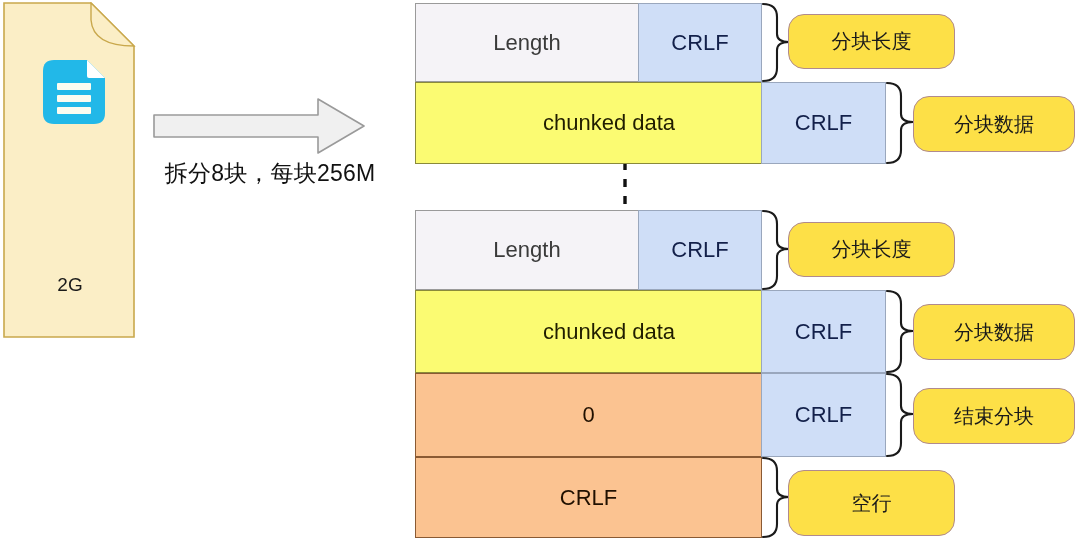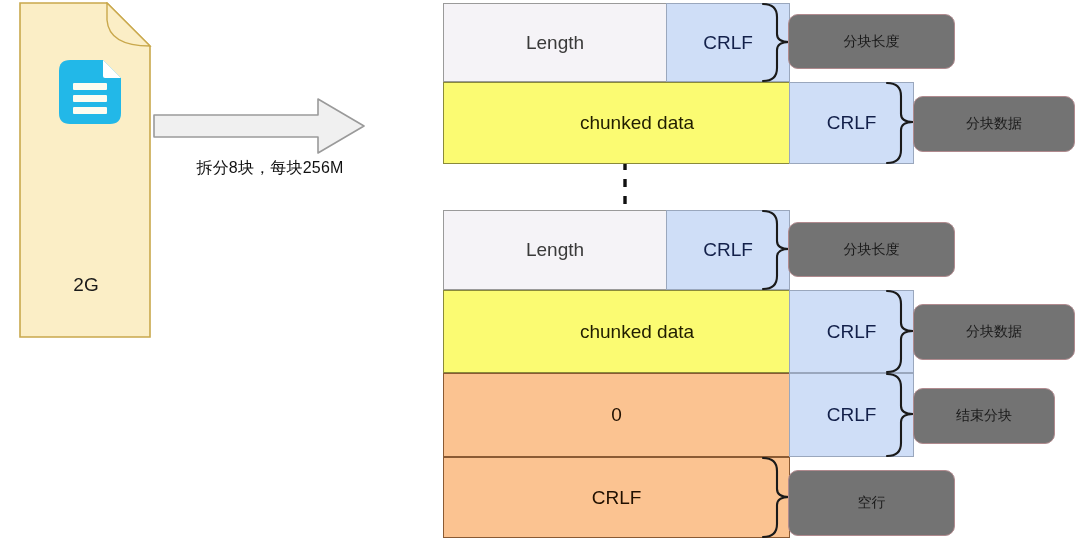--- a/index.html
+++ b/index.html
@@ -6,61 +6,61 @@
   body{
     width:1080px;height:541px;
     background:#ffffff;
     font-family:"Liberation Sans","DejaVu Sans",sans-serif;
     position:relative;
     overflow:hidden;
   }
   .stage{position:absolute;left:0;top:0;width:1080px;height:541px;}
 
   
-  .doc-wrap{position:absolute;left:3px;top:2px;width:134px;height:336px;margin-left:16px;}
+  .doc-wrap{position:absolute;left:3px;top:2px;width:134px;height:336px;}
   .doc-svg{position:absolute;left:0;top:0;}
   .doc-icon{position:absolute;left:36px;top:55px;width:70px;height:70px;}
   .doc-size{
     position:absolute;left:0;top:272px;width:134px;
     text-align:center;font-size:19px;color:#1a1a1a;
   }
 
   
   .arrow-svg{position:absolute;left:150px;top:95px;}
   .split-caption{
     position:absolute;left:150px;top:158px;width:240px;
-    text-align:center;font-size:16px;color:#111111;
+    text-align:center;font-size:23px;color:#111111;
     letter-spacing:0.2px;white-space:nowrap;
   }
 
   
   .cell{
     position:absolute;
     box-sizing:border-box;
     border:1.4px solid #6b6b5a;
     display:flex;align-items:center;justify-content:center;
-    font-size:19px;color:#1b1b2b;margin-left:28px;
+    font-size:22px;color:#1b1b2b;
   }
   .cell.len   {background:#f5f3f7;border-color:#9a9a9a;color:#3a3a3a;}
   .cell.crlf  {background:#cfdef7;border-color:#9aa7bd;color:#13204a;}
   .cell.data  {background:#fbfb72;border-color:#8a8a3a;color:#201d00;padding-left:41px;}
   .cell.zero  {background:#fbc391;border-color:#8a5a33;color:#201000;}
   .cell.blank {background:#fbc391;border-color:#8a5a33;color:#201000;}
 
   
   .brace{position:absolute;overflow:visible;}
 
   
   .tag{
     position:absolute;box-sizing:border-box;
-    background:#737373;
+    background:#fde047;
     border:1.4px solid #b08a8e;
-    border-radius:10px;
+    border-radius:16px;
     display:flex;align-items:center;justify-content:center;
-    font-size:14px;color:#1a1a1a;
+    font-size:20px;color:#1a1a1a;
     white-space:nowrap;
   }
 
   
   .dash-svg{position:absolute;left:618px;top:160px;}
 </style>
 </head>
 <body>
 
 <div class="stage">
@@ -127,21 +127,21 @@
       <path d="M3 2 Q17 2 17 15 V34 Q17 42 29 42 Q17 42 17 50 V70 Q17 83 3 83" fill="none" stroke="#1a1a1a" stroke-width="2.1" stroke-linecap="round"></path>
     </svg>
     <div class="tag" style="left:913px;top:304px;width:162px;height:56px;">分块数据</div>
 
     <div class="cell zero" style="left:415px;top:373px;width:347px;height:84px;">0</div>
     <div class="cell crlf" style="left:761px;top:373px;width:125px;height:84px;">CRLF</div>
 
     <svg class="brace" style="left:884px;top:372px;" width="34" height="86" viewBox="0 0 34 86">
       <path d="M3 2 Q17 2 17 15 V34 Q17 42 29 42 Q17 42 17 50 V71 Q17 84 3 84" fill="none" stroke="#1a1a1a" stroke-width="2.1" stroke-linecap="round"></path>
     </svg>
-    <div class="tag" style="left:913px;top:388px;width:142px;height:56px;">结束分块</div>
+    <div class="tag" style="left:913px;top:388px;width:162px;height:56px;">结束分块</div>
 
     <div class="cell blank" style="left:415px;top:457px;width:347px;height:81px;">CRLF</div>
 
     <svg class="brace" style="left:760px;top:456px;" width="34" height="83" viewBox="0 0 34 83">
       <path d="M3 2 Q17 2 17 15 V33 Q17 41 29 41 Q17 41 17 49 V68 Q17 81 3 81" fill="none" stroke="#1a1a1a" stroke-width="2.1" stroke-linecap="round"></path>
     </svg>
     <div class="tag" style="left:788px;top:470px;width:167px;height:66px;">空行</div>
   </div>
 
 </div>

